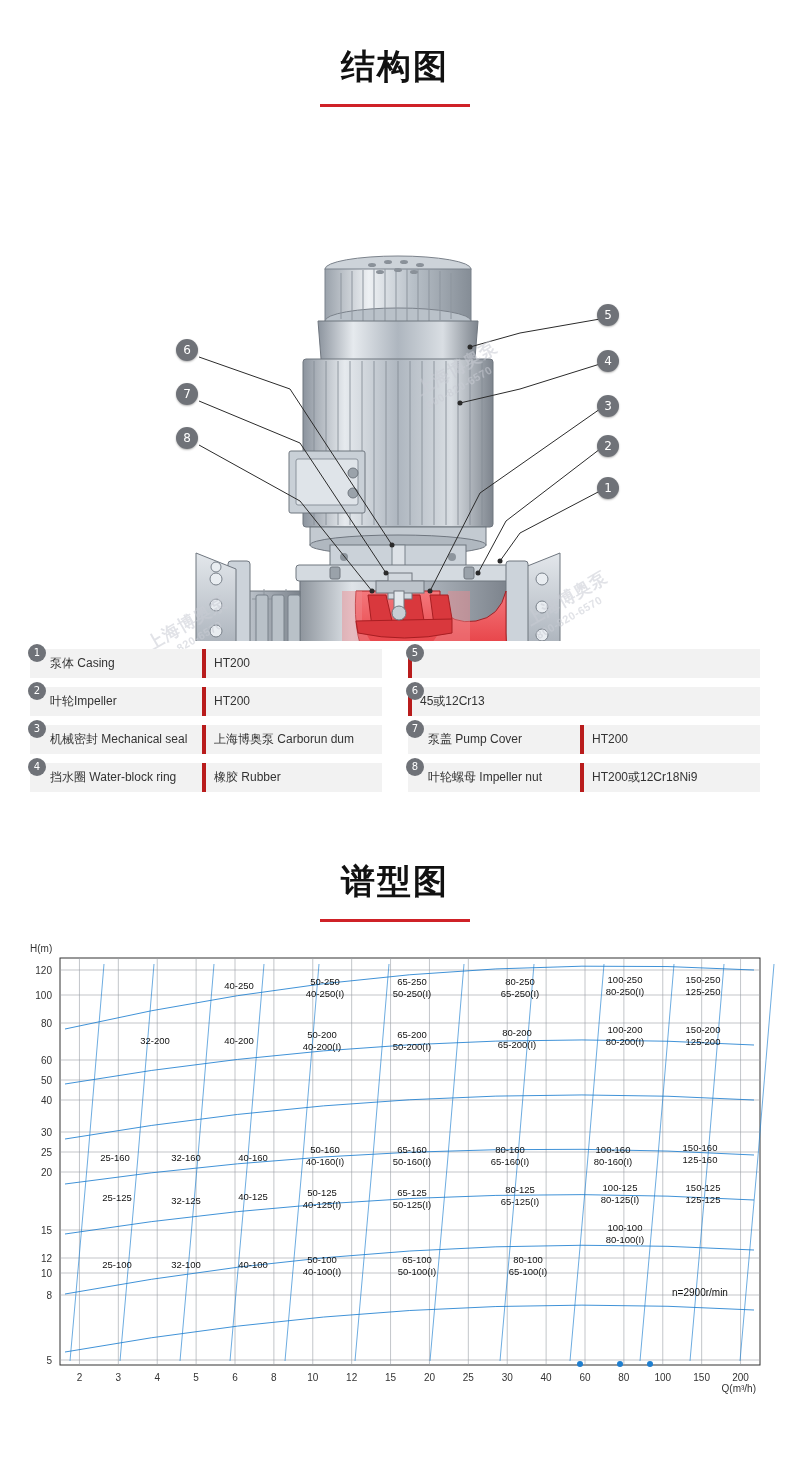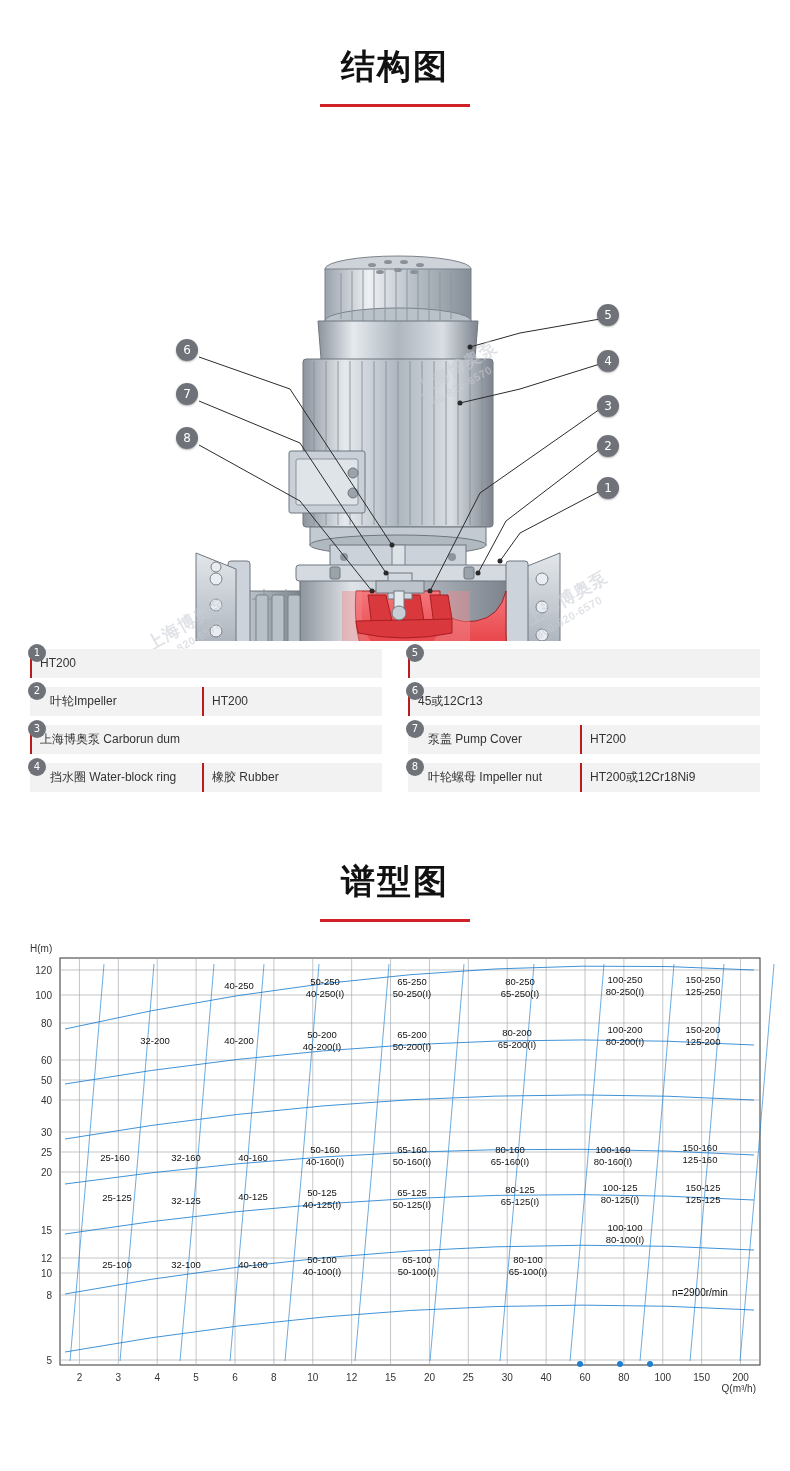--- a/index.html
+++ b/index.html
@@ -89,21 +89,21 @@
     overflow:hidden;
   }
   .part-mat {
     flex:1;
     height:29px; line-height:29px;
     background:#f2f2f2;
     font-size:12px;
     padding-left:8px;
     box-sizing:border-box;
     color:#333;
-    border-left:2px solid #b91c1c;
+    border-left:4px solid #b91c1c;
     white-space:nowrap;
     overflow:hidden;
   }
   #curve-title { margin-top:58px; }
   .chart-wrap { position:relative; width:790px; height:500px; margin-top:18px; }
 </style>
 </head>
 <body>
 
 <div id="struct-title">
@@ -313,29 +313,31 @@
   <div class="callout" style="left:597px;top:183px;">5</div>
   <div class="callout" style="left:176px;top:218px;">6</div>
   <div class="callout" style="left:176px;top:262px;">7</div>
   <div class="callout" style="left:176px;top:306px;">8</div>
 </div>
 
 <div class="parts">
   <div class="parts-col">
     <div class="part-row">
       <div class="part-num">1</div>
+      <div class="part-name">泵体 Casing</div>
       <div class="part-mat">HT200</div>
     </div>
     <div class="part-row">
       <div class="part-num">2</div>
       <div class="part-name">叶轮Impeller</div>
       <div class="part-mat">HT200</div>
     </div>
     <div class="part-row">
       <div class="part-num">3</div>
+      <div class="part-name">机械密封 Mechanical seal</div>
       <div class="part-mat">上海博奥泵 Carborun dum</div>
     </div>
     <div class="part-row">
       <div class="part-num">4</div>
       <div class="part-name">挡水圈 Water-block ring</div>
       <div class="part-mat">橡胶 Rubber</div>
     </div>
   </div>
 
   <div class="parts-col">

